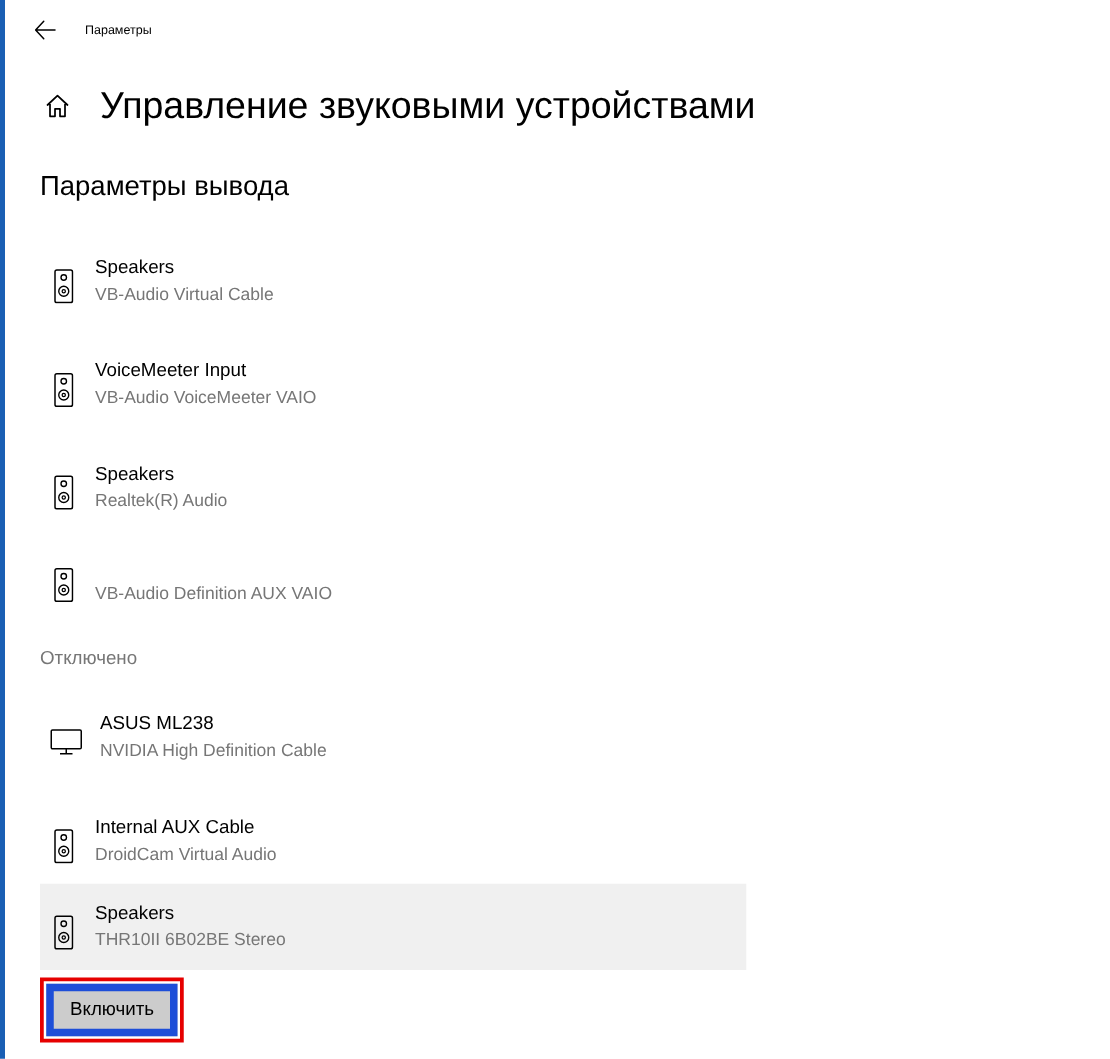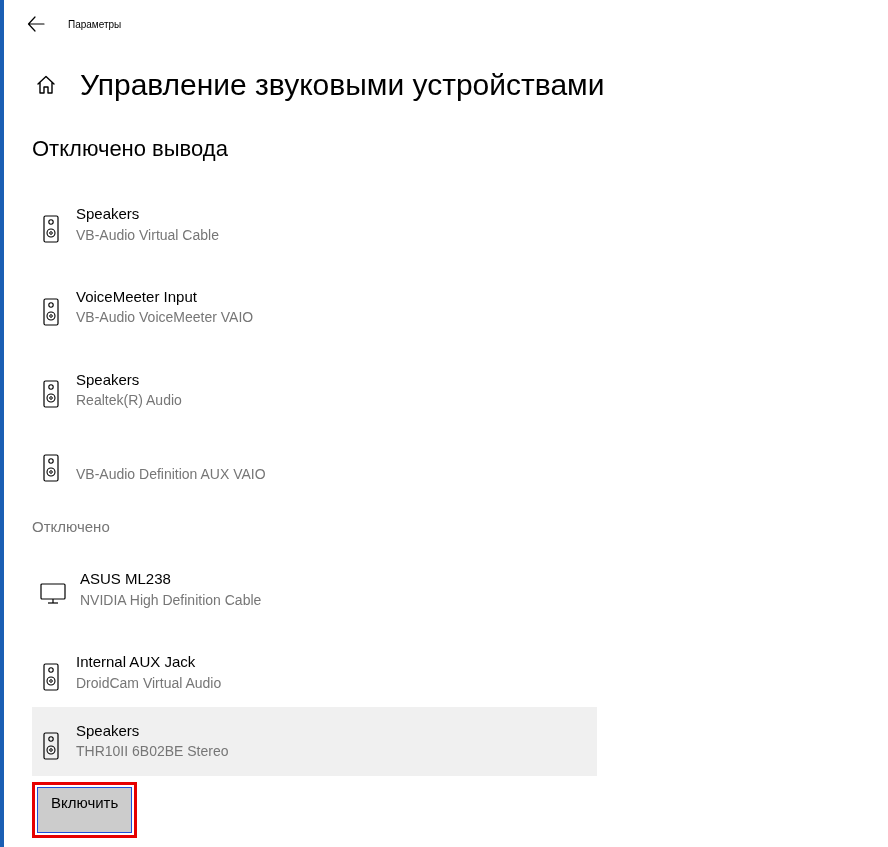--- a/index.html
+++ b/index.html
@@ -109,22 +109,22 @@
     }
     .device-sub {
       font-size: 14px;
       color: #767676;
       line-height: 1.45;
       margin-top: 1px;
     }
     .enable-button {
       display: inline-block;
       background: #cccccc;
-      border: 1px solid #1d4ed8;
-      padding: 6px 13px 21px 13px;
+      border: 6px solid #1d4ed8;
+      padding: 6px 13px 7px 13px;
       font-size: 15px;
       cursor: pointer;
       font-family: inherit;
       margin-top: 6px;
       margin-left: 2px;
     }
     .highlight-box {
       display: inline-block;
       border: 3px solid #e60000;
       padding: 2px;
@@ -152,21 +152,21 @@
 <div class="content">
   <div class="page-title-row">
     <div class="home-icon">
       <svg width="22" height="22" viewBox="0 0 22 22">
         <path d="M 3 10 L 11 2.5 L 19 10 M 5 8 L 5 19 L 9 19 L 9 13 L 13 13 L 13 19 L 17 19 L 17 8" stroke="#000" stroke-width="1.4" fill="none" stroke-linejoin="round" stroke-linecap="round"></path>
       </svg>
     </div>
     <h1 class="page-title">Управление звуковыми устройствами</h1>
   </div>
 
-  <h2 class="section-heading">Отключено вывода</h2>
+  <h2 class="section-heading">Параметры вывода</h2>
 
   <div class="device-list">
     <div class="device-item">
       <div class="device-icon">
         <svg width="16" height="28" viewBox="0 0 16 28">
             <rect x="1" y="1" width="14" height="26" rx="1.5" stroke="#000" stroke-width="1.2" fill="none"></rect>
             <circle cx="8" cy="7" r="2.2" stroke="#000" stroke-width="1.1" fill="none"></circle>
             <circle cx="8" cy="18" r="4" stroke="#000" stroke-width="1.1" fill="none"></circle>
             <circle cx="8" cy="18" r="1.3" stroke="#000" stroke-width="1" fill="none"></circle>
           </svg>
@@ -250,21 +250,21 @@
     <div class="device-item">
       <div class="device-icon">
         <svg width="16" height="28" viewBox="0 0 16 28">
             <rect x="1" y="1" width="14" height="26" rx="1.5" stroke="#000" stroke-width="1.2" fill="none"></rect>
             <circle cx="8" cy="7" r="2.2" stroke="#000" stroke-width="1.1" fill="none"></circle>
             <circle cx="8" cy="18" r="4" stroke="#000" stroke-width="1.1" fill="none"></circle>
             <circle cx="8" cy="18" r="1.3" stroke="#000" stroke-width="1" fill="none"></circle>
           </svg>
       </div>
       <div class="device-text">
-        <div class="device-name">Internal AUX Jack</div>
+        <div class="device-name">Internal AUX Cable</div>
         <div class="device-sub">DroidCam Virtual Audio</div>
       </div>
     </div>
 
     <div class="device-item selected">
       <div class="device-icon">
         <svg width="16" height="28" viewBox="0 0 16 28">
             <rect x="1" y="1" width="14" height="26" rx="1.5" stroke="#000" stroke-width="1.2" fill="none"></rect>
             <circle cx="8" cy="7" r="2.2" stroke="#000" stroke-width="1.1" fill="none"></circle>
             <circle cx="8" cy="18" r="4" stroke="#000" stroke-width="1.1" fill="none"></circle>

